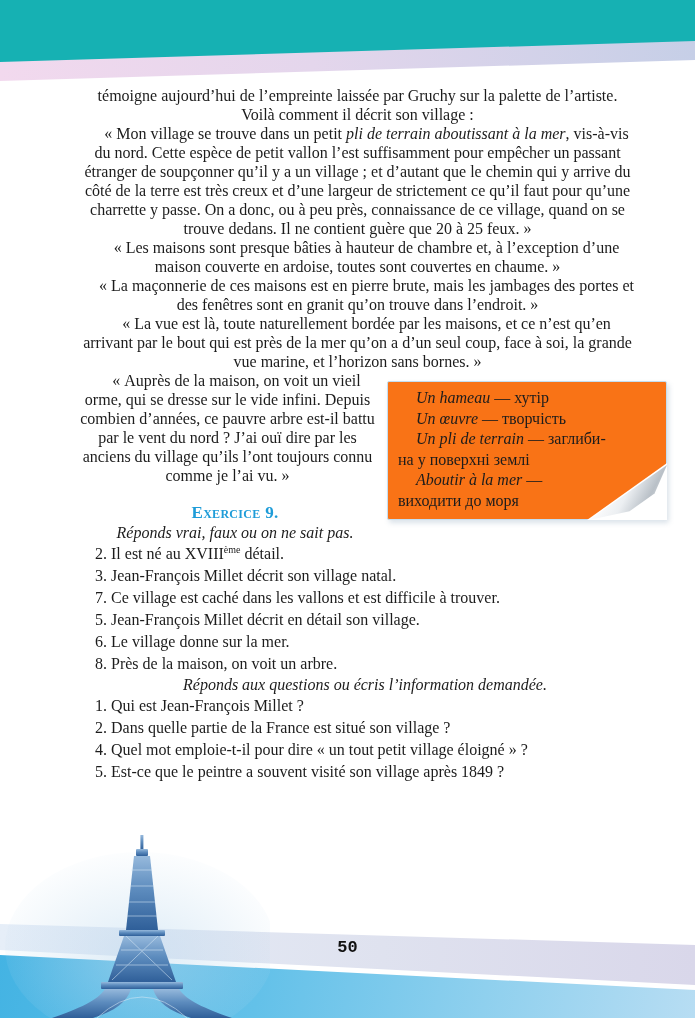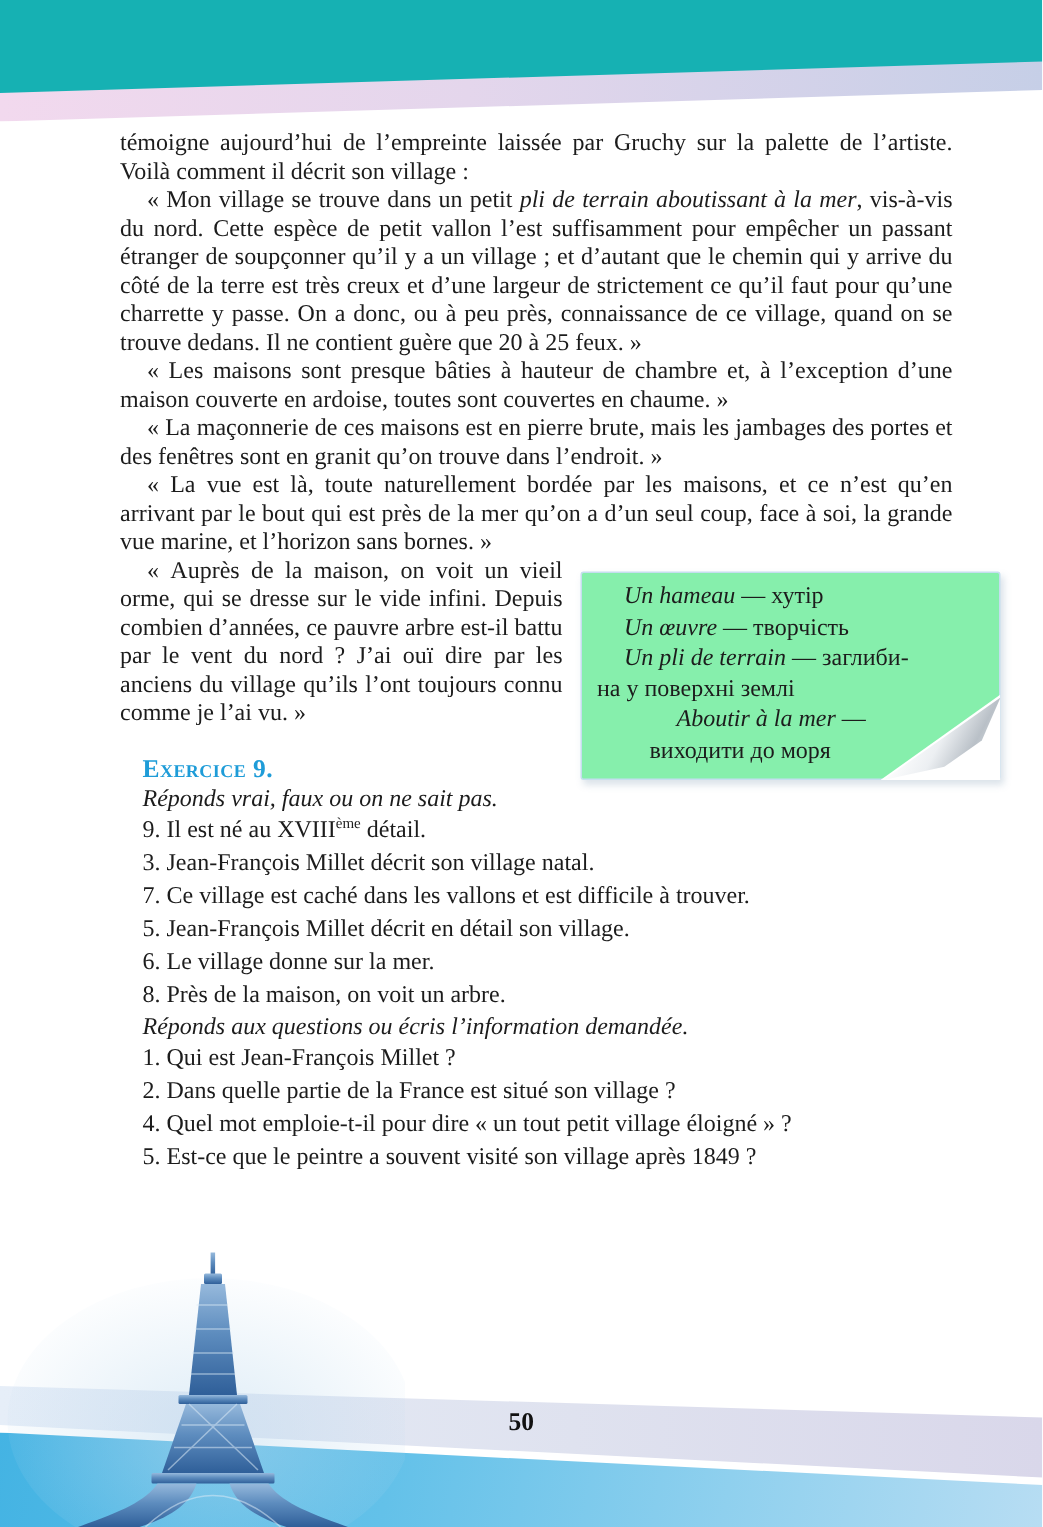--- a/index.html
+++ b/index.html
@@ -18,32 +18,32 @@
   .ftr{position:absolute;left:0;bottom:0;width:695px;height:105px;}
   .ftr-wedge{position:absolute;inset:0;
     background:linear-gradient(to right,#e6eef8 0%,#dfe2ef 55%,#d9d7ea 100%);
     clip-path:polygon(0 11px,100% 32px,100% 105px,0 105px);}
   .ftr-sep{position:absolute;inset:0;background:#ffffff;
     clip-path:polygon(0 37px,100% 72px,100% 105px,0 105px);}
   .ftr-blue{position:absolute;inset:0;
     background:linear-gradient(100deg,#43b3e3 0%,#63c1e9 38%,#8fd0ee 70%,#b7ddf3 100%);
     clip-path:polygon(0 42px,100% 77px,100% 105px,0 105px);}
   .pageno{position:absolute;left:0;right:0;top:938px;text-align:center;
-    font-size:17px;font-weight:bold;color:#111;z-index:6;}
+    font-size:17px;font-weight:bold;color:#111;z-index:6;font-family:Liberation Mono, monospace;}
   
   .eiffel{position:absolute;left:0;top:832px;z-index:5;}
   
   .content{position:absolute;left:80px;top:86px;width:555px;z-index:4;
     font-size:16px;line-height:19px;text-align:justify;}
-  .content p{margin:0;}
+  .content p{margin:0;text-align:center;}
   p.q{text-indent:18px;}
   .serif-it{font-style:italic;}
   
   .vocab{float:right;width:258px;margin:10px -32px 6px 12px;position:relative;
-    background:#86efac;border:1px solid #c5deef;border-radius:2px;
+    background:#f97316;border:1px solid #c5deef;border-radius:2px;
     box-shadow:2px 3px 5px rgba(110,145,170,0.25);
     padding:6px 10px 8px 10px;font-size:16px;line-height:20.5px;text-align:left;}
   .vocab .fr{font-style:italic;}
   .curl-cut{position:absolute;right:-1px;bottom:-1px;width:80px;height:57px;background:#ffffff;
     clip-path:polygon(100% 0,100% 100%,0 100%);}
   .curl-flap{position:absolute;right:-1px;bottom:-1px;width:78px;height:55px;
     background:linear-gradient(118deg,#ffffff 25%,#eceff2 50%,#b9c0c7 72%,#d9dee2 88%,#f0f2f4 100%);
     clip-path:polygon(0 100%,100% 0,84% 52%,52% 84%);}
   
   .ex{margin-left:15px;text-align:left;}
@@ -115,30 +115,30 @@
 
     <p class="q">«&nbsp;Les maisons sont presque bâties à hauteur de chambre et, à l’exception d’une maison couverte en ardoise, toutes sont couvertes en chaume.&nbsp;»</p>
     <p class="q">«&nbsp;La maçonnerie de ces maisons est en pierre brute, mais les jambages des portes et des fenêtres sont en granit qu’on trouve dans l’endroit.&nbsp;»</p>
     <p class="q">«&nbsp;La vue est là, toute naturellement bordée par les maisons, et ce n’est qu’en arrivant par le bout qui est près de la mer qu’on a d’un seul coup, face à soi, la grande vue marine, et l’horizon sans bornes.&nbsp;»</p>
 
     <p class="q">
       <span class="vocab" style="display:block;">
         <span style="display:block;"><i class="fr">Un hameau</i><span> — хутір</span></span>
         <span style="display:block;"><i class="fr">Un œuvre</i><span> — творчість</span></span>
         <span style="display:block;"><i class="fr">Un pli de terrain</i><span> — заглиби-</span><br><span>на у поверхні землі</span></span>
-        <span style="display:block;margin-left:35px;"><i class="fr">Aboutir à la mer</i><span> —</span><br><span>виходити до моря</span></span>
+        <span style="display:block;"><i class="fr">Aboutir à la mer</i><span> —</span><br><span>виходити до моря</span></span>
         <span class="curl-cut"></span>
         <span class="curl-flap"></span>
       </span><span>«&nbsp;Auprès de la maison, on voit un vieil orme, qui se dresse sur le vide infini. Depuis combien d’années, ce pauvre arbre est-il battu par le vent du nord&nbsp;? J’ai ouï dire par les anciens du village qu’ils l’ont toujours connu comme je l’ai vu.&nbsp;»</span>
     </p>
 
     <section class="ex ex9">
       <p class="ex-title">Exercice 9.</p>
       <p class="ex-instr">Réponds vrai, faux ou on ne sait pas.</p>
-      <div class="ex-item"><span>9. Il est né au XVIII</span><sup class="ord">ème</sup><span> détail.</span></div>
+      <div class="ex-item"><span>2. Il est né au XVIII</span><sup class="ord">ème</sup><span> détail.</span></div>
       <div class="ex-item">3. Jean-François Millet décrit son village natal.</div>
       <div class="ex-item">7. Ce village est caché dans les vallons et est difficile à trouver.</div>
       <div class="ex-item">5. Jean-François Millet décrit en détail son village.</div>
       <div class="ex-item">6. Le village donne sur la mer.</div>
       <div class="ex-item">8. Près de la maison, on voit un arbre.</div>
     </section>
 
     <section class="ex ex10">
       <p class="ex-instr">Réponds aux questions ou écris l’information demandée.</p>
       <div class="ex-item">1. Qui est Jean-François Millet&nbsp;?</div>

